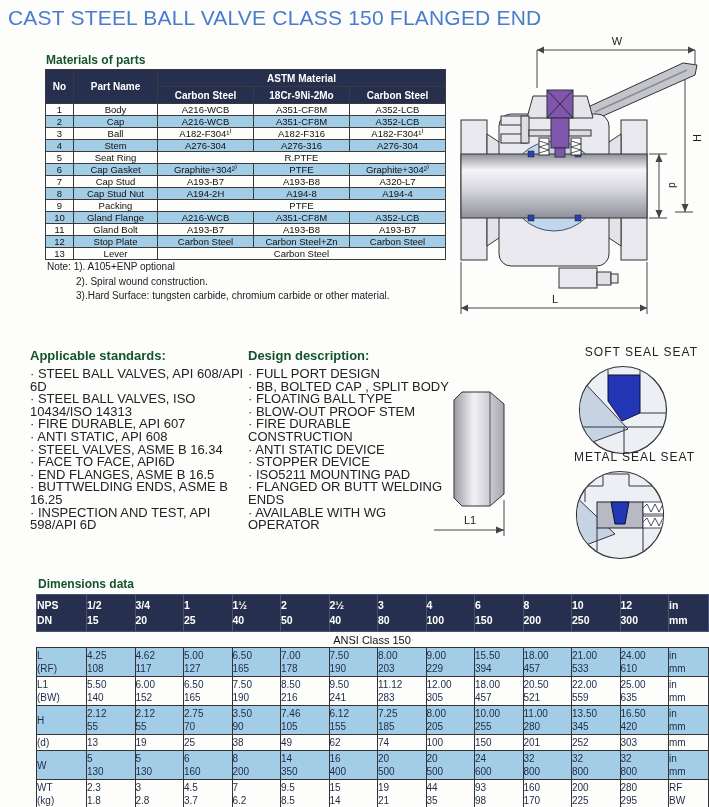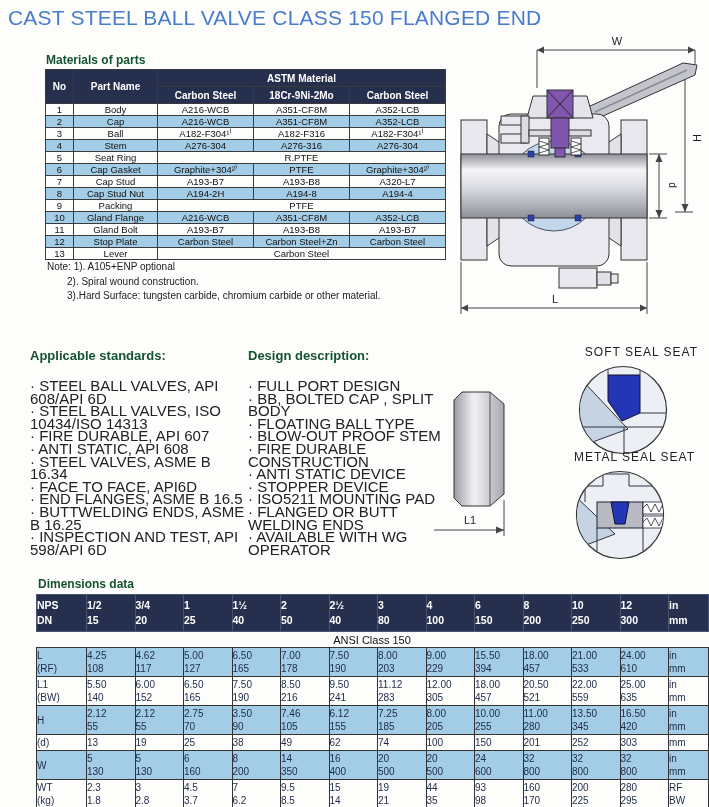--- a/index.html
+++ b/index.html
@@ -6,24 +6,24 @@
 html,body{width:709px;height:807px}
 body{position:relative;background:#fdfdfc;font-family:"Liberation Sans",sans-serif;color:#111;overflow:hidden}
 .title{position:absolute;left:8px;top:6px;font-size:21px;font-weight:normal;color:#4a7ccd;letter-spacing:.2px;white-space:nowrap}
 .sec-heading{font-weight:bold;font-size:12px;color:#14532d}
 #materials-heading{position:absolute;left:46px;top:53px}
 .mat-table{position:absolute;left:45px;top:69px;width:400px;border-collapse:collapse;table-layout:fixed;font-size:9.5px}
 .mat-table th,.mat-table td{border:1px solid #3a3a3a;text-align:center;padding:0 1px;height:12px;line-height:11px;white-space:nowrap;overflow:hidden}
 .mat-table thead th{background:#26304e;color:#fff;font-size:10px;height:17px}
 .mat-table tbody tr.shade td{background:#a3cde6}
 .notes{position:absolute;left:47px;top:260px;list-style:none;font-size:10px;line-height:14.5px;color:#222}
-.notes li:nth-child(2),.notes li:nth-child(3){margin-left:20px}
+.notes li:nth-child(2),.notes li:nth-child(3){margin-left:29px}
 .col-block{position:absolute}
 .col-block .sec-heading{font-size:13px}
-.col-block ul{list-style:none;margin-top:17px;font-size:15px;line-height:12.6px;color:#222}
+.col-block ul{list-style:none;margin-top:5px;font-size:13px;line-height:12.6px;color:#222}
 .col-block li::before{content:"· "}
 #standards{left:30px;top:348px;width:218px}
 #design{left:248px;top:348px;width:205px}
 #main-diagram{position:absolute;left:445px;top:34px}
 #l1-diagram{position:absolute;left:430px;top:378px}
 .seal-block{position:absolute;width:160px;text-align:right}
 #soft-seal{left:538px;top:345px}
 #metal-seal{left:535px;top:450px}
 .seal-label{font-size:12px;letter-spacing:1px;color:#222;margin-bottom:2px;white-space:nowrap}
 #dims-heading{position:absolute;left:38px;top:577px}

